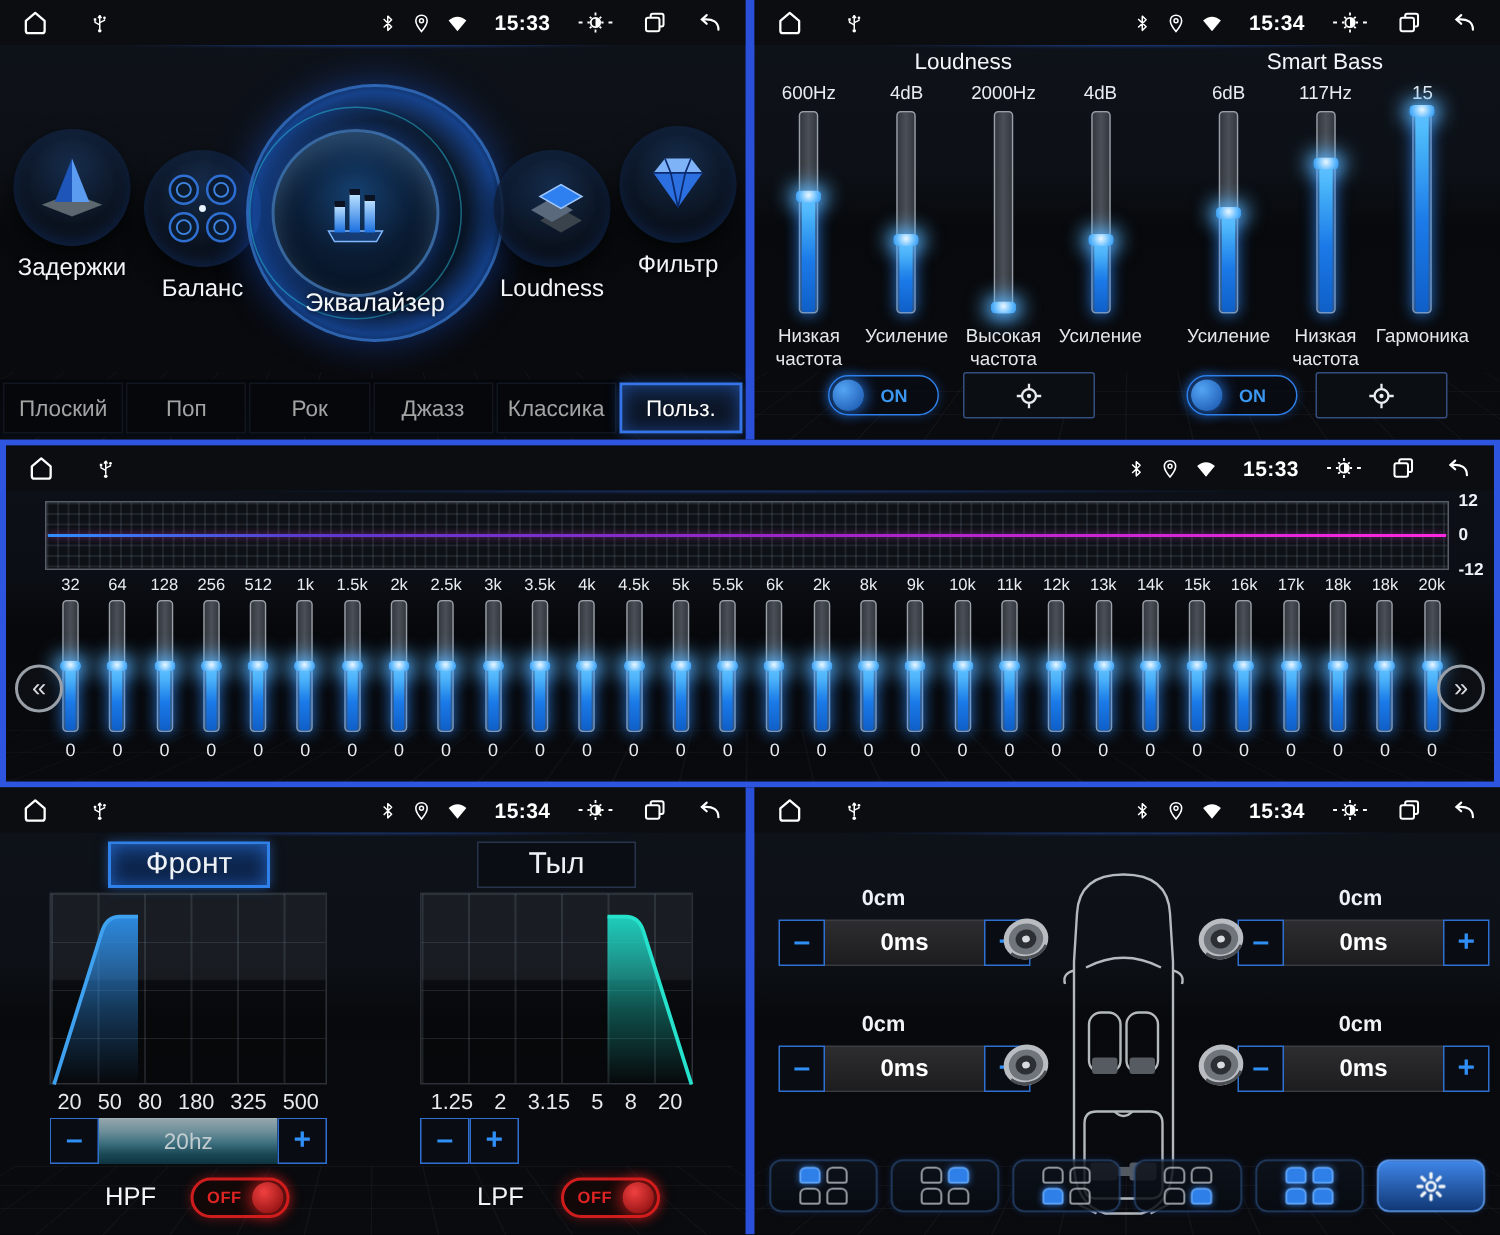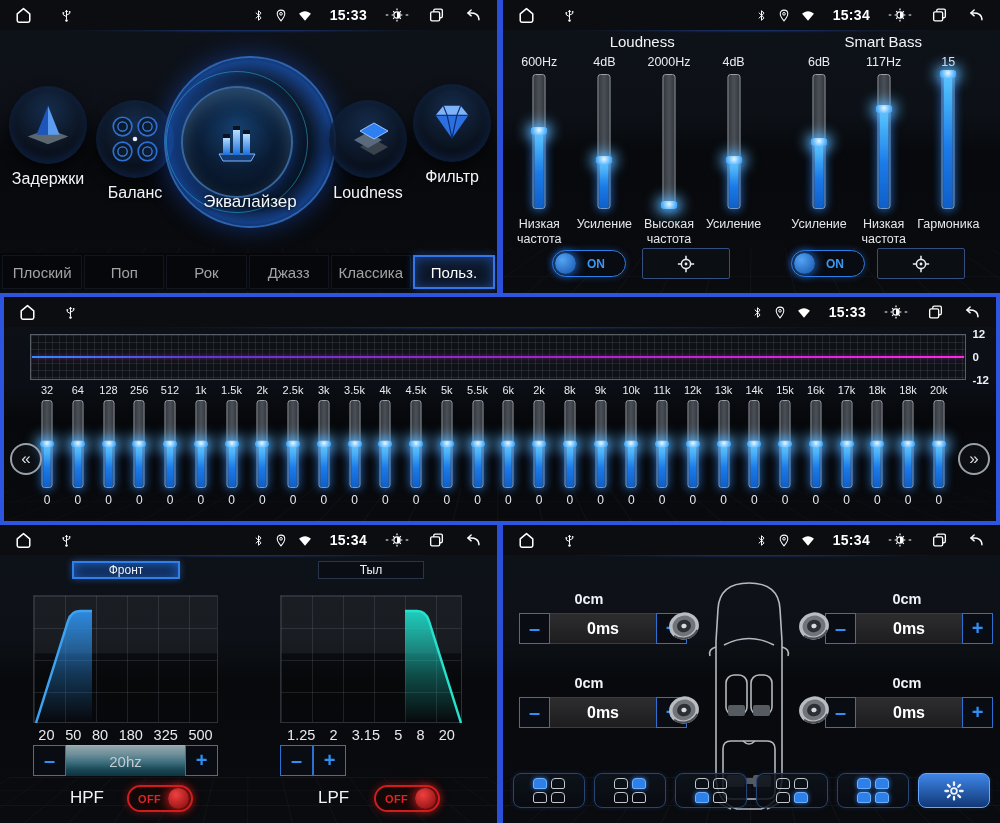--- a/index.html
+++ b/index.html
@@ -101,31 +101,31 @@
   .eq-graph { position:absolute; left:0; right:0; top:0; bottom:0; border:1px solid #585e66;
       background-color:#0e1115;
       background-image:linear-gradient(rgba(120,140,160,.17) 1px,transparent 1px),
                        linear-gradient(90deg,rgba(120,140,160,.17) 1px,transparent 1px);
       background-size:7px 7px; }
   .eq-line { position:absolute; left:1px; right:1px; top:50%; height:2px; transform:translateY(-50%);
       background:linear-gradient(90deg,#2f8fff 0%,#5a3ad0 18%,#a024c8 55%,#ff28e0 100%);
       box-shadow:0 0 5px rgba(200,60,220,.6); }
   .eq-scale { position:absolute; right:-23px; top:-6px; bottom:-6px; display:flex; flex-direction:column;
       justify-content:space-between; font-size:11.5px; font-weight:bold; color:#eef2f6; text-align:left; }
-  .eq-bands { display:flex; justify-content:space-between; padding:4px 46px 0 32px; position:relative; z-index:2; }
+  .eq-bands { display:flex; justify-content:space-between; padding:4px 30px 0 32px; position:relative; z-index:2; }
   .eq-band { width:22px; text-align:center; }
   .eq-freq { font-size:11px; color:#e9edf2; margin-bottom:4px; white-space:nowrap; }
   .eq-val { font-size:12px; color:#e9edf2; margin-top:5px; }
   .eq-arrow { position:absolute; top:146px; width:32px; height:32px; border-radius:50%;
       border:2px solid #9aa0a8; color:#d8dce2; font-size:17px; display:flex; align-items:center; justify-content:center;
       background:rgba(16,20,26,.55); cursor:pointer; z-index:4; }
 
   
-  .xo-tab { position:absolute; height:18px; display:flex; align-items:center; justify-content:center;
-      font-size:12px; color:#eef2f6; cursor:pointer; z-index:2;text-align:center; }
+  .xo-tab { position:absolute; height:31px; display:flex; align-items:center; justify-content:center;
+      font-size:20px; color:#eef2f6; cursor:pointer; z-index:2;text-align:center; }
   .xo-tab.active { background:linear-gradient(180deg,#103060,#0a1c3c);
       border:2px solid #2f80e8; box-shadow:inset 0 0 12px rgba(45,125,245,.65), 0 0 7px rgba(45,125,245,.5); }
   .xo-tab.inactive { background:rgba(8,11,16,.6); border:1px solid #27344c; }
   .xo-graph { position:absolute; border:1px solid #2c3138;
       background:linear-gradient(180deg,#1e2227 0%,#1e2227 45%,#16191e 46%,#121519 100%);
       background-image:linear-gradient(rgba(170,185,200,.14) 1px,transparent 1px),
                        linear-gradient(90deg,rgba(170,185,200,.14) 1px,transparent 1px),
                        linear-gradient(180deg,rgba(255,255,255,.05) 0%,rgba(255,255,255,.05) 45%,rgba(0,0,0,.12) 46%,rgba(0,0,0,.18) 100%);
       background-size:31px 32px, 31px 32px, 100% 100%; z-index:2; }
   .xo-axis { position:absolute; display:flex; justify-content:space-around; font-size:14.5px; color:#e6eaee; z-index:2; }

